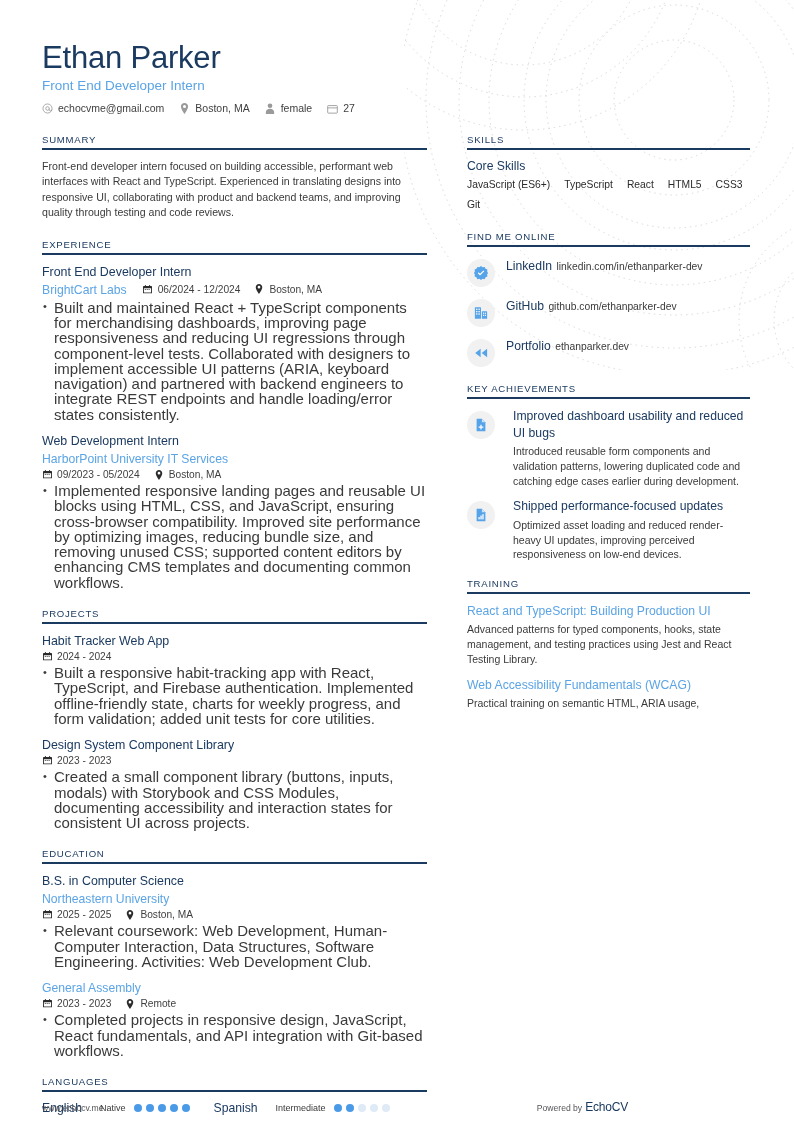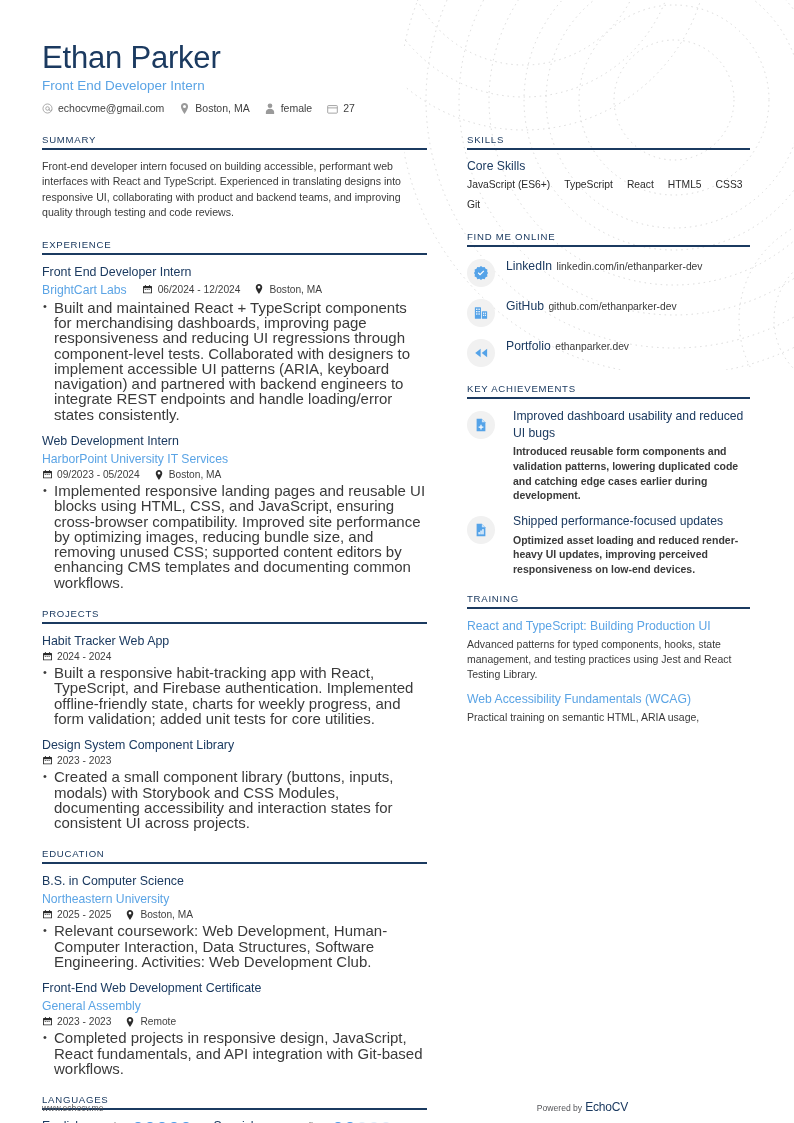--- a/index.html
+++ b/index.html
@@ -78,21 +78,21 @@
   }
   .circ svg{display:block;}
   .link-txt{flex:1;min-width:0;}
   .link-name{font-size:12.2px;color:#1b3a60;line-height:16px;margin-bottom:1px;}
   .link-url{font-size:10.3px;color:#3a3a3a;line-height:14px;word-break:break-all;}
 
   
   .ach-row{display:flex;align-items:flex-start;gap:18px;margin-bottom:10px;}
   .ach-txt{flex:1;min-width:0;}
   .ach-title{font-size:12.2px;color:#1b3a60;line-height:16.5px;margin-bottom:3px;}
-  .ach-desc{font-size:10.5px;color:#3a3a3a;line-height:14.8px;font-weight:bold;}
+  .ach-desc{font-size:10.5px;color:#3a3a3a;line-height:14.8px;}
 
   
   .tr-entry{margin-bottom:10px;}
   .tr-title{font-size:12.2px;color:#5ba4e5;line-height:17px;margin-bottom:2px;}
   .tr-desc{font-size:10.5px;color:#3a3a3a;line-height:14.8px;}
 
   
   .lang-wrap{display:flex;align-items:center;flex-wrap:wrap;}
   .lang-item{display:flex;align-items:center;margin-right:24px;}
   .lang-name{font-size:12.2px;color:#1b3a60;margin-right:18px;}
@@ -315,21 +315,20 @@
               </span>
               <span>Boston, MA</span>
             </span>
           </div>
           <ul class="bullets">
             <li>Relevant coursework: Web Development, Human-Computer Interaction, Data Structures, Software Engineering. Activities: Web Development Club.</li>
           </ul>
         </div>
 
         <div class="entry">
-          <div class="e-title">Front-End Web Development Certificate</div>
           <div class="e-org">General Assembly</div>
           <div class="e-meta">
             <span class="mi">
               <span class="ic">
                 <svg width="9" height="9" viewBox="0 0 14 14" fill="currentColor">
                     <path d="M3 0v1.4H1.2A1.2 1.2 0 0 0 0 2.6V13h14V2.6a1.2 1.2 0 0 0-1.2-1.2H11V0H9.6v1.4H4.4V0H3zm-1.6 5H12.6v6.6H1.4V5zm1.4 1.4v1.3h1.4V6.4H2.8zm3 0v1.3h1.4V6.4H5.8zm3 0v1.3h1.4V6.4H8.8z"></path>
                   </svg>
               </span>
               <span>2023 - 2023</span>
             </span>

